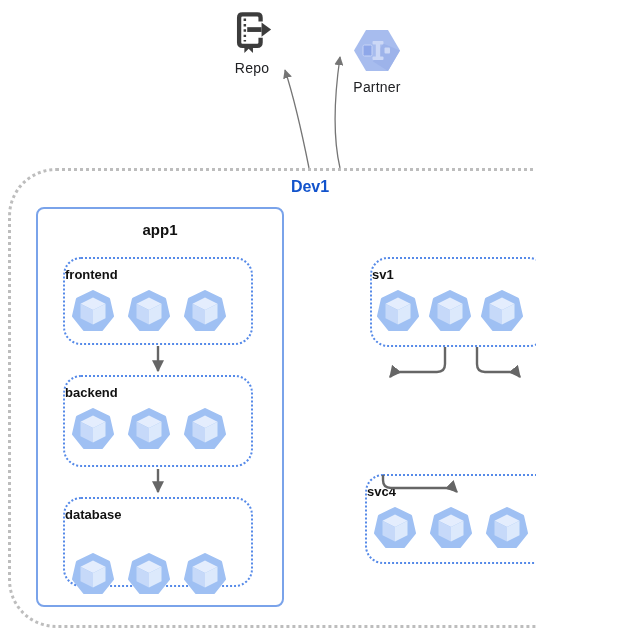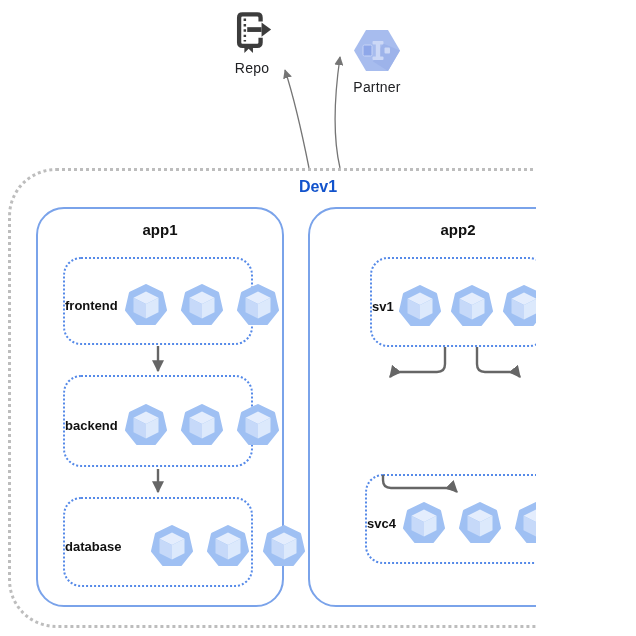--- a/index.html
+++ b/index.html
@@ -17,35 +17,35 @@
   .ext{position:absolute; display:flex; flex-direction:column; align-items:center;}
   .ext-repo{left:222px; top:8px; width:60px;}
   .ext-partner{left:346px; top:28px; width:62px;}
   .ext-label{margin-top:6px; font-size:14px; color:#202124; letter-spacing:.2px;}
   .boundary{
     position:absolute; left:8px; top:168px; width:620px; height:460px;
     border:3px dotted var(--boundary-border); border-radius:48px; box-sizing:border-box;
   }
   .dev-title{
     position:absolute; left:0; top:178px; width:620px; text-align:center;
-    font-size:16px; font-weight:bold; color:var(--dev-label);padding-left:8px;
+    font-size:16px; font-weight:bold; color:var(--dev-label);
   }
   .app{
-    position:absolute; border:2px solid var(--app-border); border-radius:28px;
+    position:absolute; border:2px solid var(--app-border); border-radius:8px;
     box-sizing:border-box; background:#ffffff;
   }
   .app-1{left:36px; top:207px; width:248px; height:400px;}
   .app-2{left:308px; top:207px; width:300px; height:400px;}
   .app-title{
     position:absolute; left:0; top:12px; width:100%; text-align:center;
     font-size:15px; font-weight:bold; color:var(--label-text);
   }
   .svc{
     position:absolute; border:2px dotted var(--service-border); border-radius:18px;
-    box-sizing:border-box; display:flex; flex-direction:row; align-items:center;
+    box-sizing:border-box; display:flex; flex-direction:column; align-items:flex-start;
   }
   .svc-title{margin-top:8px; font-size:13px; font-weight:bold; color:var(--label-text);}
   .pods{display:flex; margin-top:8px;}
   .pods.gap-lg > *{margin:0 7px;}
   .pods.gap-md > *{margin:0 5px;}
   .pods.gap-sm > *{margin:0 4px;}
   .svc-frontend{left:63px; top:257px; width:190px; height:88px;}
   .svc-backend {left:63px; top:375px; width:190px; height:92px;}
   .svc-database{left:63px; top:497px; width:190px; height:90px;gap:23px;}
   .svc-sv1 {left:370px; top:257px; width:177px; height:90px;}
@@ -159,23 +159,20 @@
 
   <svg class="pod" width="42" height="42" viewBox="0 0 42 42">
     <polygon points="21,1.5 36.6,9 40.5,26 29.7,39.5 12.3,39.5 1.5,26 5.4,9" fill="var(--pod-fill)" stroke="var(--pod-fill)" stroke-width="3" stroke-linejoin="round"></polygon>
     <polygon points="21,7.5 33.5,13.8 21,20 8.5,13.8" fill="var(--pod-cube-top)"></polygon>
     <polygon points="8.5,13.8 21,20 21,34.5 8.5,28.2" fill="var(--pod-cube-left)"></polygon>
     <polygon points="21,20 33.5,13.8 33.5,28.2 21,34.5" fill="var(--pod-cube-right)"></polygon>
   </svg>
 </div>
   </div>
 
-  <div class="app app-2">
-    <div class="app-title">app2</div>
-  </div>
   <div class="svc svc-sv1">
     <div class="svc-title">sv1</div>
     <div class="pods gap-md">
   <svg class="pod" width="42" height="42" viewBox="0 0 42 42">
     <polygon points="21,1.5 36.6,9 40.5,26 29.7,39.5 12.3,39.5 1.5,26 5.4,9" fill="var(--pod-fill)" stroke="var(--pod-fill)" stroke-width="3" stroke-linejoin="round"></polygon>
     <polygon points="21,7.5 33.5,13.8 21,20 8.5,13.8" fill="var(--pod-cube-top)"></polygon>
     <polygon points="8.5,13.8 21,20 21,34.5 8.5,28.2" fill="var(--pod-cube-left)"></polygon>
     <polygon points="21,20 33.5,13.8 33.5,28.2 21,34.5" fill="var(--pod-cube-right)"></polygon>
   </svg>
 

